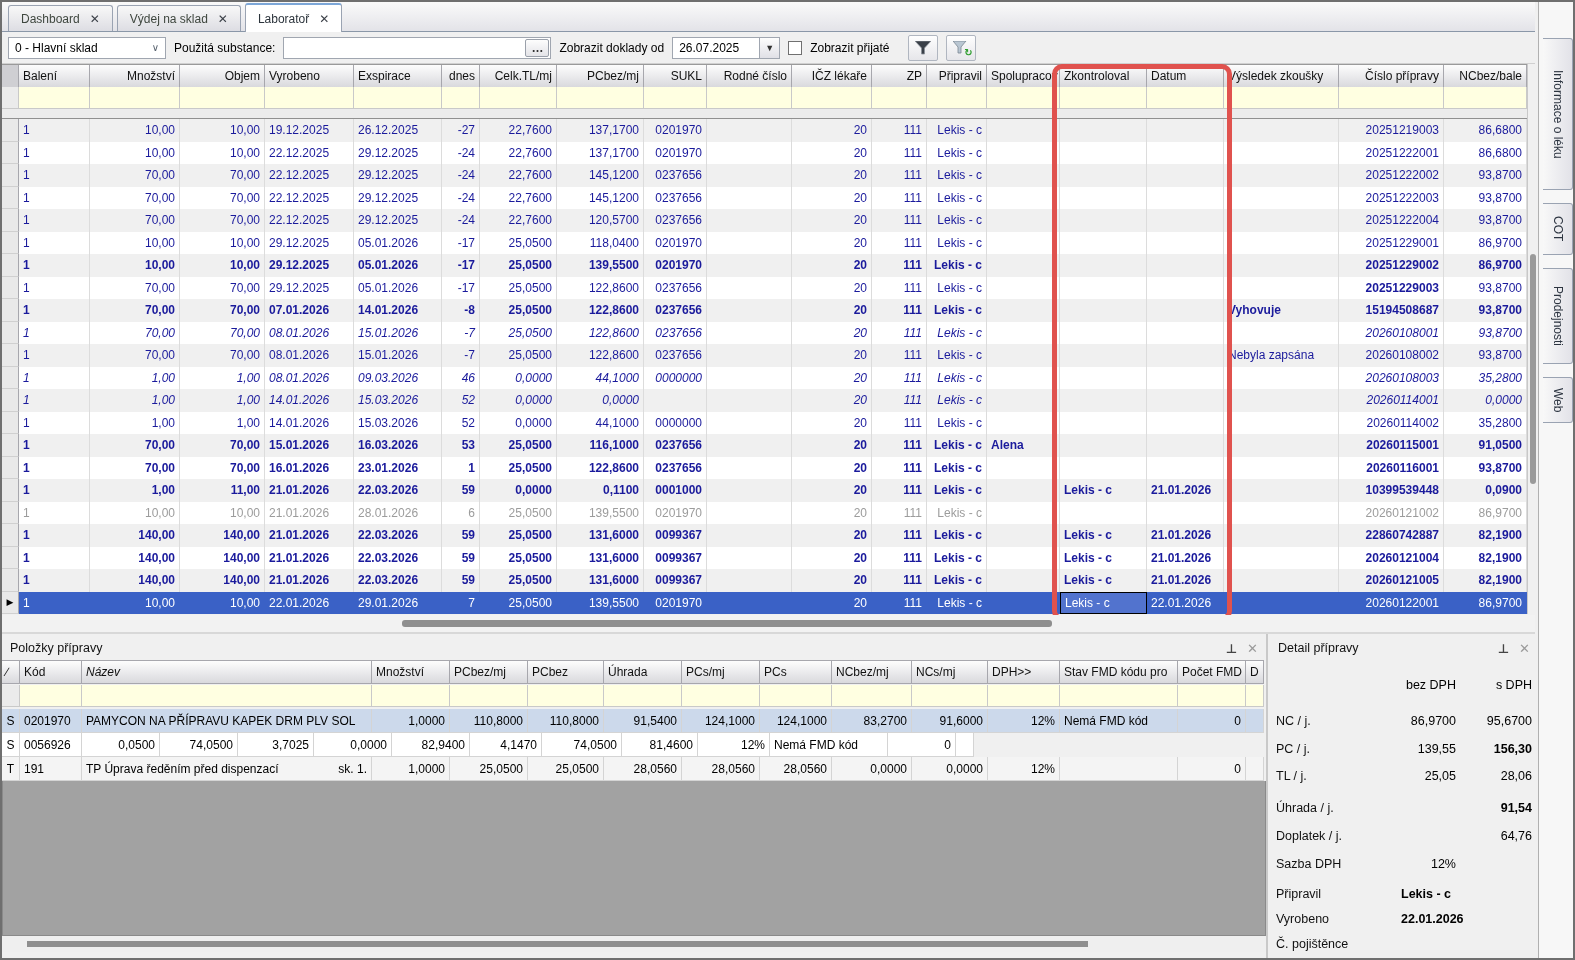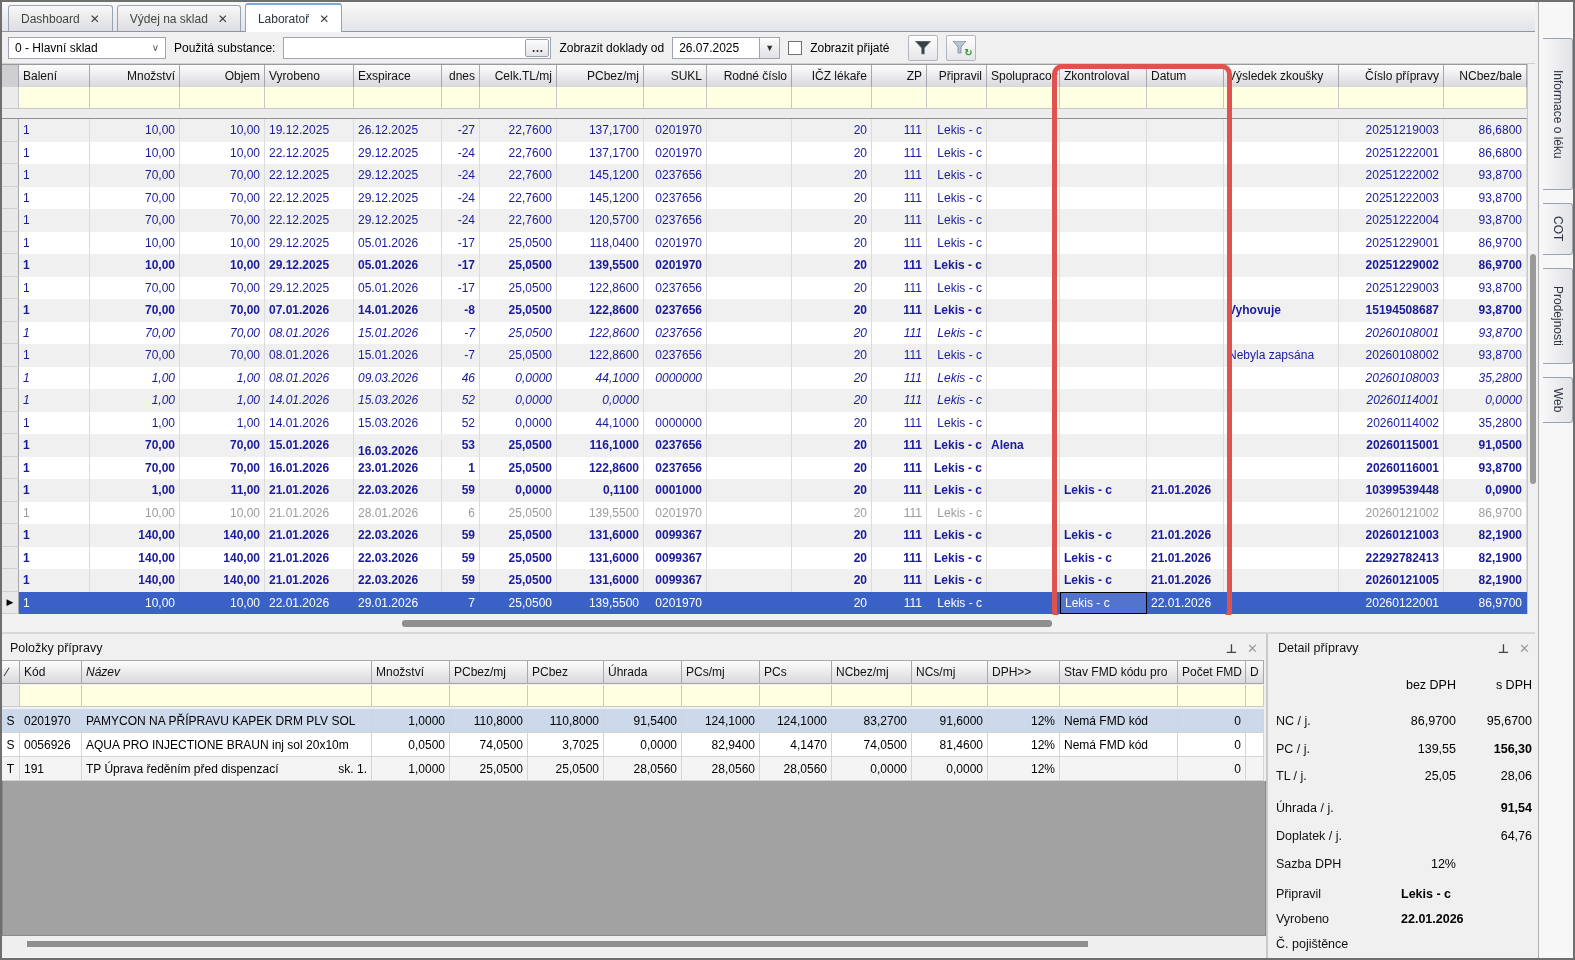--- a/index.html
+++ b/index.html
@@ -376,21 +376,21 @@
       <div class="cell" style="width: 87px; justify-content: flex-end;">122,8600</div>
       <div class="cell" style="width: 63px; justify-content: flex-end;">0237656</div>
       <div class="cell" style="width: 85px; justify-content: flex-end;"></div>
       <div class="cell" style="width: 80px; justify-content: flex-end;">20</div>
       <div class="cell" style="width: 55px; justify-content: flex-end;">111</div>
       <div class="cell" style="width: 60px; justify-content: flex-end;">Lekis - c</div>
       <div class="cell" style="width: 73px; justify-content: flex-start;"></div>
       <div class="cell" style="width: 87px; justify-content: flex-start;"></div>
       <div class="cell" style="width: 77px; justify-content: flex-start;"></div>
       <div class="cell" style="width: 115px; justify-content: flex-start;"></div>
-      <div class="cell" style="width: 105px; justify-content: flex-end;">20251229003</div>
+      <div class="cell" style="width: 105px; justify-content: flex-end; font-weight: bold;">20251229003</div>
       <div class="cell" style="width: 83px; justify-content: flex-end;">93,8700</div>
     </div>
     <div class="row odd bold">
       <div class="indc" style="width: 17px;"></div>
       <div class="cell" style="width: 71px; justify-content: flex-start;">1</div>
       <div class="cell" style="width: 90px; justify-content: flex-end;">70,00</div>
       <div class="cell" style="width: 85px; justify-content: flex-end;">70,00</div>
       <div class="cell" style="width: 89px; justify-content: flex-start;">07.01.2026</div>
       <div class="cell" style="width: 88px; justify-content: flex-start;">14.01.2026</div>
       <div class="cell" style="width: 38px; justify-content: flex-end;">-8</div>
@@ -517,21 +517,21 @@
       <div class="cell" style="width: 115px; justify-content: flex-start;"></div>
       <div class="cell" style="width: 105px; justify-content: flex-end;">20260114002</div>
       <div class="cell" style="width: 83px; justify-content: flex-end;">35,2800</div>
     </div>
     <div class="row odd bold">
       <div class="indc" style="width: 17px;"></div>
       <div class="cell" style="width: 71px; justify-content: flex-start;">1</div>
       <div class="cell" style="width: 90px; justify-content: flex-end;">70,00</div>
       <div class="cell" style="width: 85px; justify-content: flex-end;">70,00</div>
       <div class="cell" style="width: 89px; justify-content: flex-start;">15.01.2026</div>
-      <div class="cell" style="width: 88px; justify-content: flex-start; margin-top: 6px;">16.03.2026</div>
+      <div class="cell" style="width: 88px; justify-content: flex-start;">16.03.2026</div>
       <div class="cell" style="width: 38px; justify-content: flex-end;">53</div>
       <div class="cell" style="width: 77px; justify-content: flex-end;">25,0500</div>
       <div class="cell" style="width: 87px; justify-content: flex-end;">116,1000</div>
       <div class="cell" style="width: 63px; justify-content: flex-end;">0237656</div>
       <div class="cell" style="width: 85px; justify-content: flex-end;"></div>
       <div class="cell" style="width: 80px; justify-content: flex-end;">20</div>
       <div class="cell" style="width: 55px; justify-content: flex-end;">111</div>
       <div class="cell" style="width: 60px; justify-content: flex-end;">Lekis - c</div>
       <div class="cell" style="width: 73px; justify-content: flex-start;">Alena</div>
       <div class="cell" style="width: 87px; justify-content: flex-start;"></div>
@@ -618,21 +618,21 @@
       <div class="cell" style="width: 87px; justify-content: flex-end;">131,6000</div>
       <div class="cell" style="width: 63px; justify-content: flex-end;">0099367</div>
       <div class="cell" style="width: 85px; justify-content: flex-end;"></div>
       <div class="cell" style="width: 80px; justify-content: flex-end;">20</div>
       <div class="cell" style="width: 55px; justify-content: flex-end;">111</div>
       <div class="cell" style="width: 60px; justify-content: flex-end;">Lekis - c</div>
       <div class="cell" style="width: 73px; justify-content: flex-start;"></div>
       <div class="cell" style="width: 87px; justify-content: flex-start;">Lekis - c</div>
       <div class="cell" style="width: 77px; justify-content: flex-start;">21.01.2026</div>
       <div class="cell" style="width: 115px; justify-content: flex-start;"></div>
-      <div class="cell" style="width: 105px; justify-content: flex-end;">20260121003</div>
+      <div class="cell" style="width: 105px; justify-content: flex-end;">22860742887</div>
       <div class="cell" style="width: 83px; justify-content: flex-end;">82,1900</div>
     </div>
     <div class="row even bold">
       <div class="indc" style="width: 17px;"></div>
       <div class="cell" style="width: 71px; justify-content: flex-start;">1</div>
       <div class="cell" style="width: 90px; justify-content: flex-end;">140,00</div>
       <div class="cell" style="width: 85px; justify-content: flex-end;">140,00</div>
       <div class="cell" style="width: 89px; justify-content: flex-start;">21.01.2026</div>
       <div class="cell" style="width: 88px; justify-content: flex-start;">22.03.2026</div>
       <div class="cell" style="width: 38px; justify-content: flex-end;">59</div>
@@ -640,21 +640,21 @@
       <div class="cell" style="width: 87px; justify-content: flex-end;">131,6000</div>
       <div class="cell" style="width: 63px; justify-content: flex-end;">0099367</div>
       <div class="cell" style="width: 85px; justify-content: flex-end;"></div>
       <div class="cell" style="width: 80px; justify-content: flex-end;">20</div>
       <div class="cell" style="width: 55px; justify-content: flex-end;">111</div>
       <div class="cell" style="width: 60px; justify-content: flex-end;">Lekis - c</div>
       <div class="cell" style="width: 73px; justify-content: flex-start;"></div>
       <div class="cell" style="width: 87px; justify-content: flex-start;">Lekis - c</div>
       <div class="cell" style="width: 77px; justify-content: flex-start;">21.01.2026</div>
       <div class="cell" style="width: 115px; justify-content: flex-start;"></div>
-      <div class="cell" style="width: 105px; justify-content: flex-end;">22292782413</div>
+      <div class="cell" style="width: 105px; justify-content: flex-end;">20260121004</div>
       <div class="cell" style="width: 83px; justify-content: flex-end;">82,1900</div>
     </div>
     <div class="row odd bold">
       <div class="indc" style="width: 17px;"></div>
       <div class="cell" style="width: 71px; justify-content: flex-start;">1</div>
       <div class="cell" style="width: 90px; justify-content: flex-end;">140,00</div>
       <div class="cell" style="width: 85px; justify-content: flex-end;">140,00</div>
       <div class="cell" style="width: 89px; justify-content: flex-start;">21.01.2026</div>
       <div class="cell" style="width: 88px; justify-content: flex-start;">22.03.2026</div>
       <div class="cell" style="width: 38px; justify-content: flex-end;">59</div>
@@ -761,21 +761,20 @@
       <div class="cell" style="width: 80px; justify-content: flex-end;">83,2700</div>
       <div class="cell" style="width: 76px; justify-content: flex-end;">91,6000</div>
       <div class="cell" style="width: 72px; justify-content: flex-end;">12%</div>
       <div class="cell" style="width: 118px; justify-content: flex-start;">Nemá FMD kód</div>
       <div class="cell" style="width: 68px; justify-content: flex-end;">0</div>
       <div class="cell" style="width: 18px; justify-content: flex-start;"></div>
     </div>
     <div class="irow">
       <div class="cell" style="width: 18px; justify-content: center;">S</div>
       <div class="cell" style="width: 62px; justify-content: flex-start;">0056926</div>
-      <div class="cell" style="width: 290px; justify-content: flex-start;">AQUA PRO INJECTIONE BRAUN inj sol 20x10m</div>
       <div class="cell" style="width: 78px; justify-content: flex-end;">0,0500</div>
       <div class="cell" style="width: 78px; justify-content: flex-end;">74,0500</div>
       <div class="cell" style="width: 76px; justify-content: flex-end;">3,7025</div>
       <div class="cell" style="width: 78px; justify-content: flex-end;">0,0000</div>
       <div class="cell" style="width: 78px; justify-content: flex-end;">82,9400</div>
       <div class="cell" style="width: 72px; justify-content: flex-end;">4,1470</div>
       <div class="cell" style="width: 80px; justify-content: flex-end;">74,0500</div>
       <div class="cell" style="width: 76px; justify-content: flex-end;">81,4600</div>
       <div class="cell" style="width: 72px; justify-content: flex-end;">12%</div>
       <div class="cell" style="width: 118px; justify-content: flex-start;">Nemá FMD kód</div>

